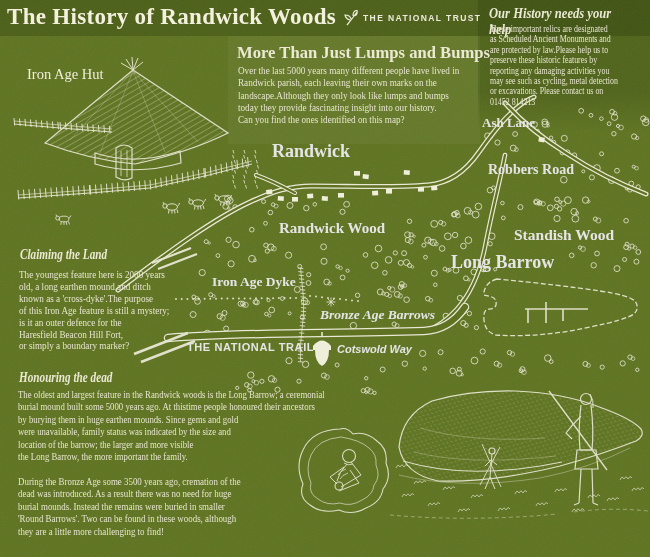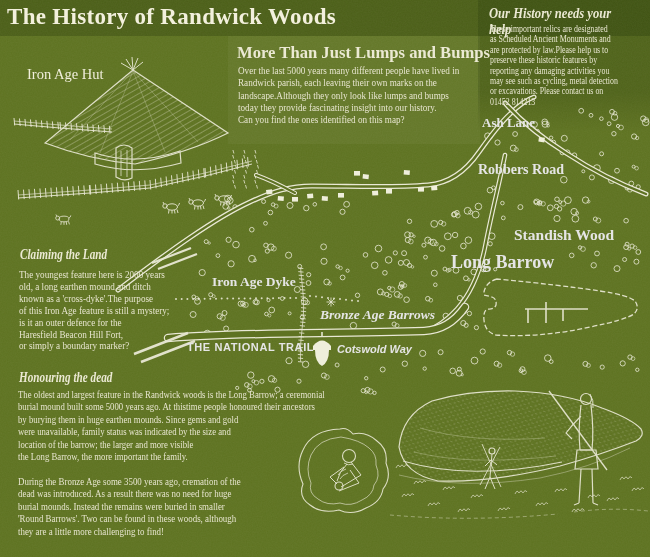--- a/index.html
+++ b/index.html
@@ -34,21 +34,21 @@
   #hon-p2{left:18px;top:476px;font-size:10.6px;line-height:12.4px;}
 
   #cap-hut{left:27px;top:66px;font-size:14.5px;}
   #cap-burial{left:289px;top:523px;font-size:15px;}
   #cap-barrow{left:457px;top:524px;font-size:15px;}
 
   #ml-randwick{left:272px;top:141px;font-size:18px;}
   #ml-rwood{left:279px;top:220px;font-size:15px;}
   #ml-swood{left:514px;top:226px;font-size:15.5px;}
   #ml-ash{left:482px;top:115px;font-size:13px;}
-  #ml-robbers{left:478px;top:162px;font-size:14px;font-family:Liberation Serif, serif;}
+  #ml-robbers{left:488px;top:162px;font-size:14px;font-family:Liberation Serif, serif;}
   #ml-lbarrow{left:451px;top:252px;font-size:18px;}
   #ml-dyke{left:212px;top:274px;font-size:13.5px;}
   #ml-babarrows{left:320px;top:307px;font-size:13.5px;font-style:italic;}
   #ml-trail{left:187px;top:341px;font-size:11px;letter-spacing:.6px;}
   #ml-cotswold{left:337px;top:343px;font-size:11px;font-style:italic;}
 </style>
 </head>
 <body>
 
 <div class="poster">
@@ -627,20 +627,26 @@
 
     <g>
       <path d="M322,336 l0,-4" stroke="#eeeedb" stroke-width="1.5" fill="none"></path>
       <path d="M313,346 Q322,335 331,346 L331,350 L313,350 Z" fill="#eeeedb"></path>
       <path d="M315,350 Q315,362 322,366 Q329,362 329,350 Z" fill="#eeeedb"></path>
     </g>
   </svg>
 
   <div id="title" class="abs">The History of Randwick Woods</div>
 
+  <div id="ntlogo" class="abs">
+    <svg width="15" height="16" viewBox="0 0 15 16">
+      <path d="M3,15 Q8,9 13,2 M6,10 q-4,-1 -5,-5 q5,0 6,4 M9,6 q0,-5 4,-6 q1,5 -3,6" stroke="#eceadb" stroke-width="1.2" fill="none"></path>
+    </svg>
+    <span class="nt-text sans">THE NATIONAL TRUST</span>
+  </div>
 
   <div id="help-h" class="abs hit">Our History needs your help</div>
   <div id="help-b" class="abs body">These important relics are designated
 as Scheduled Ancient Monuments and
 are protected by law.Please help us to
 preserve these historic features by
 reporting any damaging activities you
 may see such as cycling, metal detection
 or excavations. Please contact us on
 01452 814213</div>
@@ -669,20 +675,22 @@
 location of the barrow; the larger and more visible
 the Long Barrow, the more important the family.</div>
   <div id="hon-p2" class="abs body">During the Bronze Age some 3500 years ago, cremation of the
 dead was introduced. As a result there was no need for huge
 burial mounds. Instead the remains were buried in smaller
 'Round Barrows'. Two can be found in these woods, although
 they are a little more challenging to find!</div>
 
   <div id="cap-hut" class="abs cap">Iron Age Hut</div>
 
+  <div id="ml-randwick" class="abs mlabel">Randwick</div>
+  <div id="ml-rwood" class="abs mlabel">Randwick Wood</div>
   <div id="ml-swood" class="abs mlabel">Standish Wood</div>
   <div id="ml-ash" class="abs mlabel">Ash Lane</div>
   <div id="ml-robbers" class="abs mlabel">Robbers Road</div>
   <div id="ml-lbarrow" class="abs mlabel">Long Barrow</div>
   <div id="ml-dyke" class="abs mlabel">Iron Age Dyke</div>
   <div id="ml-babarrows" class="abs mlabel">Bronze Age Barrows</div>
   <div id="ml-trail" class="abs mlabel sans">THE NATIONAL TRAIL</div>
   <div id="ml-cotswold" class="abs mlabel sans">Cotswold Way</div>
 </div>
 

